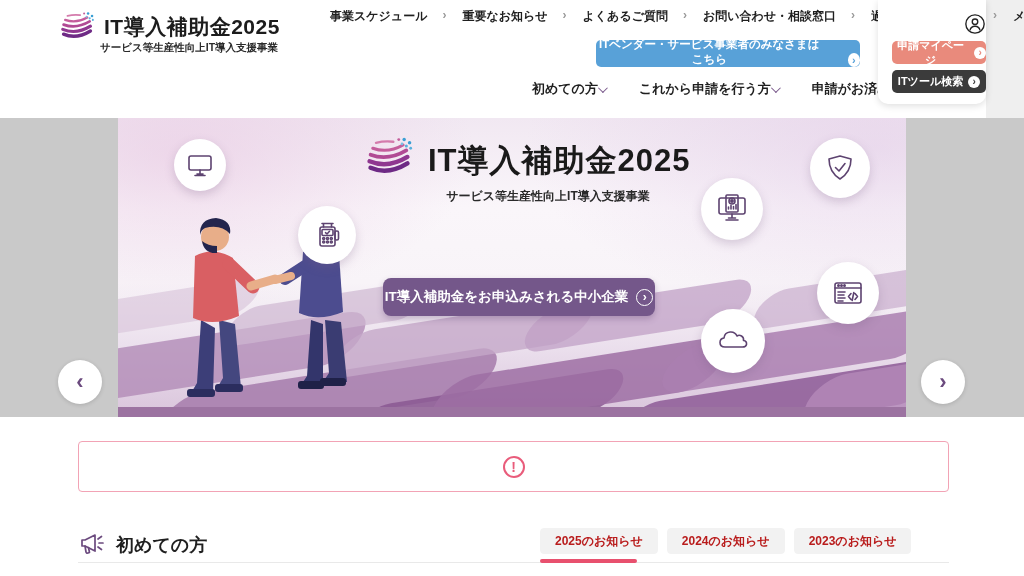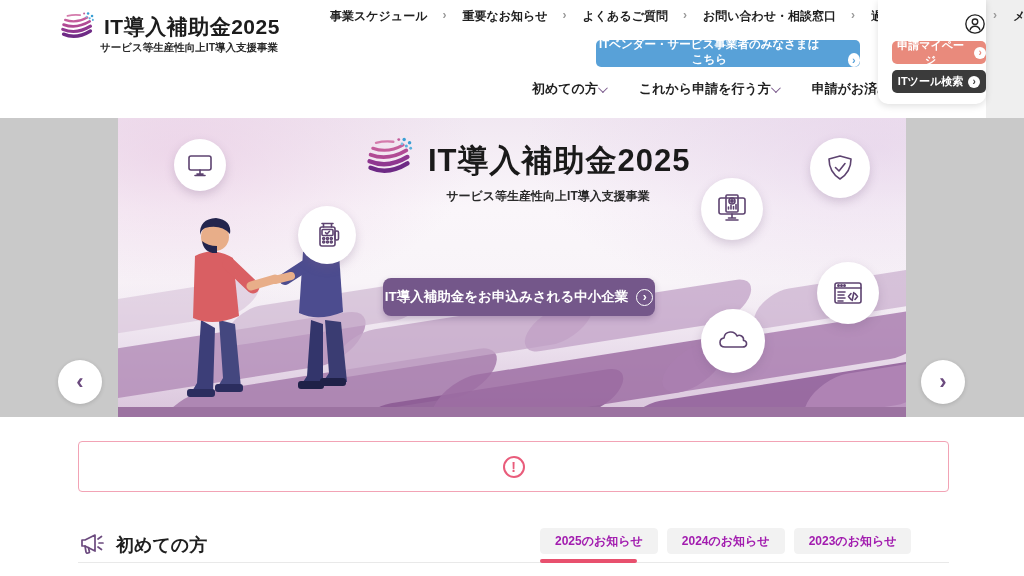--- a/index.html
+++ b/index.html
@@ -88,21 +88,21 @@
     display: flex; align-items: center; justify-content: center; font-size: 14px; font-weight: bold; line-height: 1; }
   .alert-text { color: #e95c7b; font-size: 14px; font-weight: bold; }
 
   
   .news-head { position: absolute; left: 78px; top: 530px; display: flex; align-items: center; gap: 10px; }
   .megaphone-icon svg { stroke: #6b4a7e; fill: none; stroke-width: 1.7; stroke-linecap: round; stroke-linejoin: round; }
   .news-title { font-size: 18px; font-weight: bold; color: #1f1f1f; }
 
   .news-tabs { position: absolute; left: 540px; top: 528px; display: flex; gap: 9px; }
   .news-tab { height: 26px; padding: 0 14px; border-radius: 4px; background: #f2f2f2; border: 1px solid #f2f2f2;
-    color: #a21caf; font-size: 12px; font-weight: bold; display: flex; align-items: center; cursor: pointer; white-space: nowrap; }
+    color: #b91c1c; font-size: 12px; font-weight: bold; display: flex; align-items: center; cursor: pointer; white-space: nowrap; }
   .news-tab.active { background: #fff; border: 1px solid #e95c7b; color: #e95c7b; }
 
   .news-divider { position: absolute; left: 78px; top: 562px; width: 871px; height: 1px; background: #e9e9e9; }
   .active-tab-bar { position: absolute; left: 540px; top: 559px; width: 97px; height: 4px; background: #e8506e; border-radius: 2px; }
 </style>
 </head>
 <body>
 
 <div class="stage">
 

